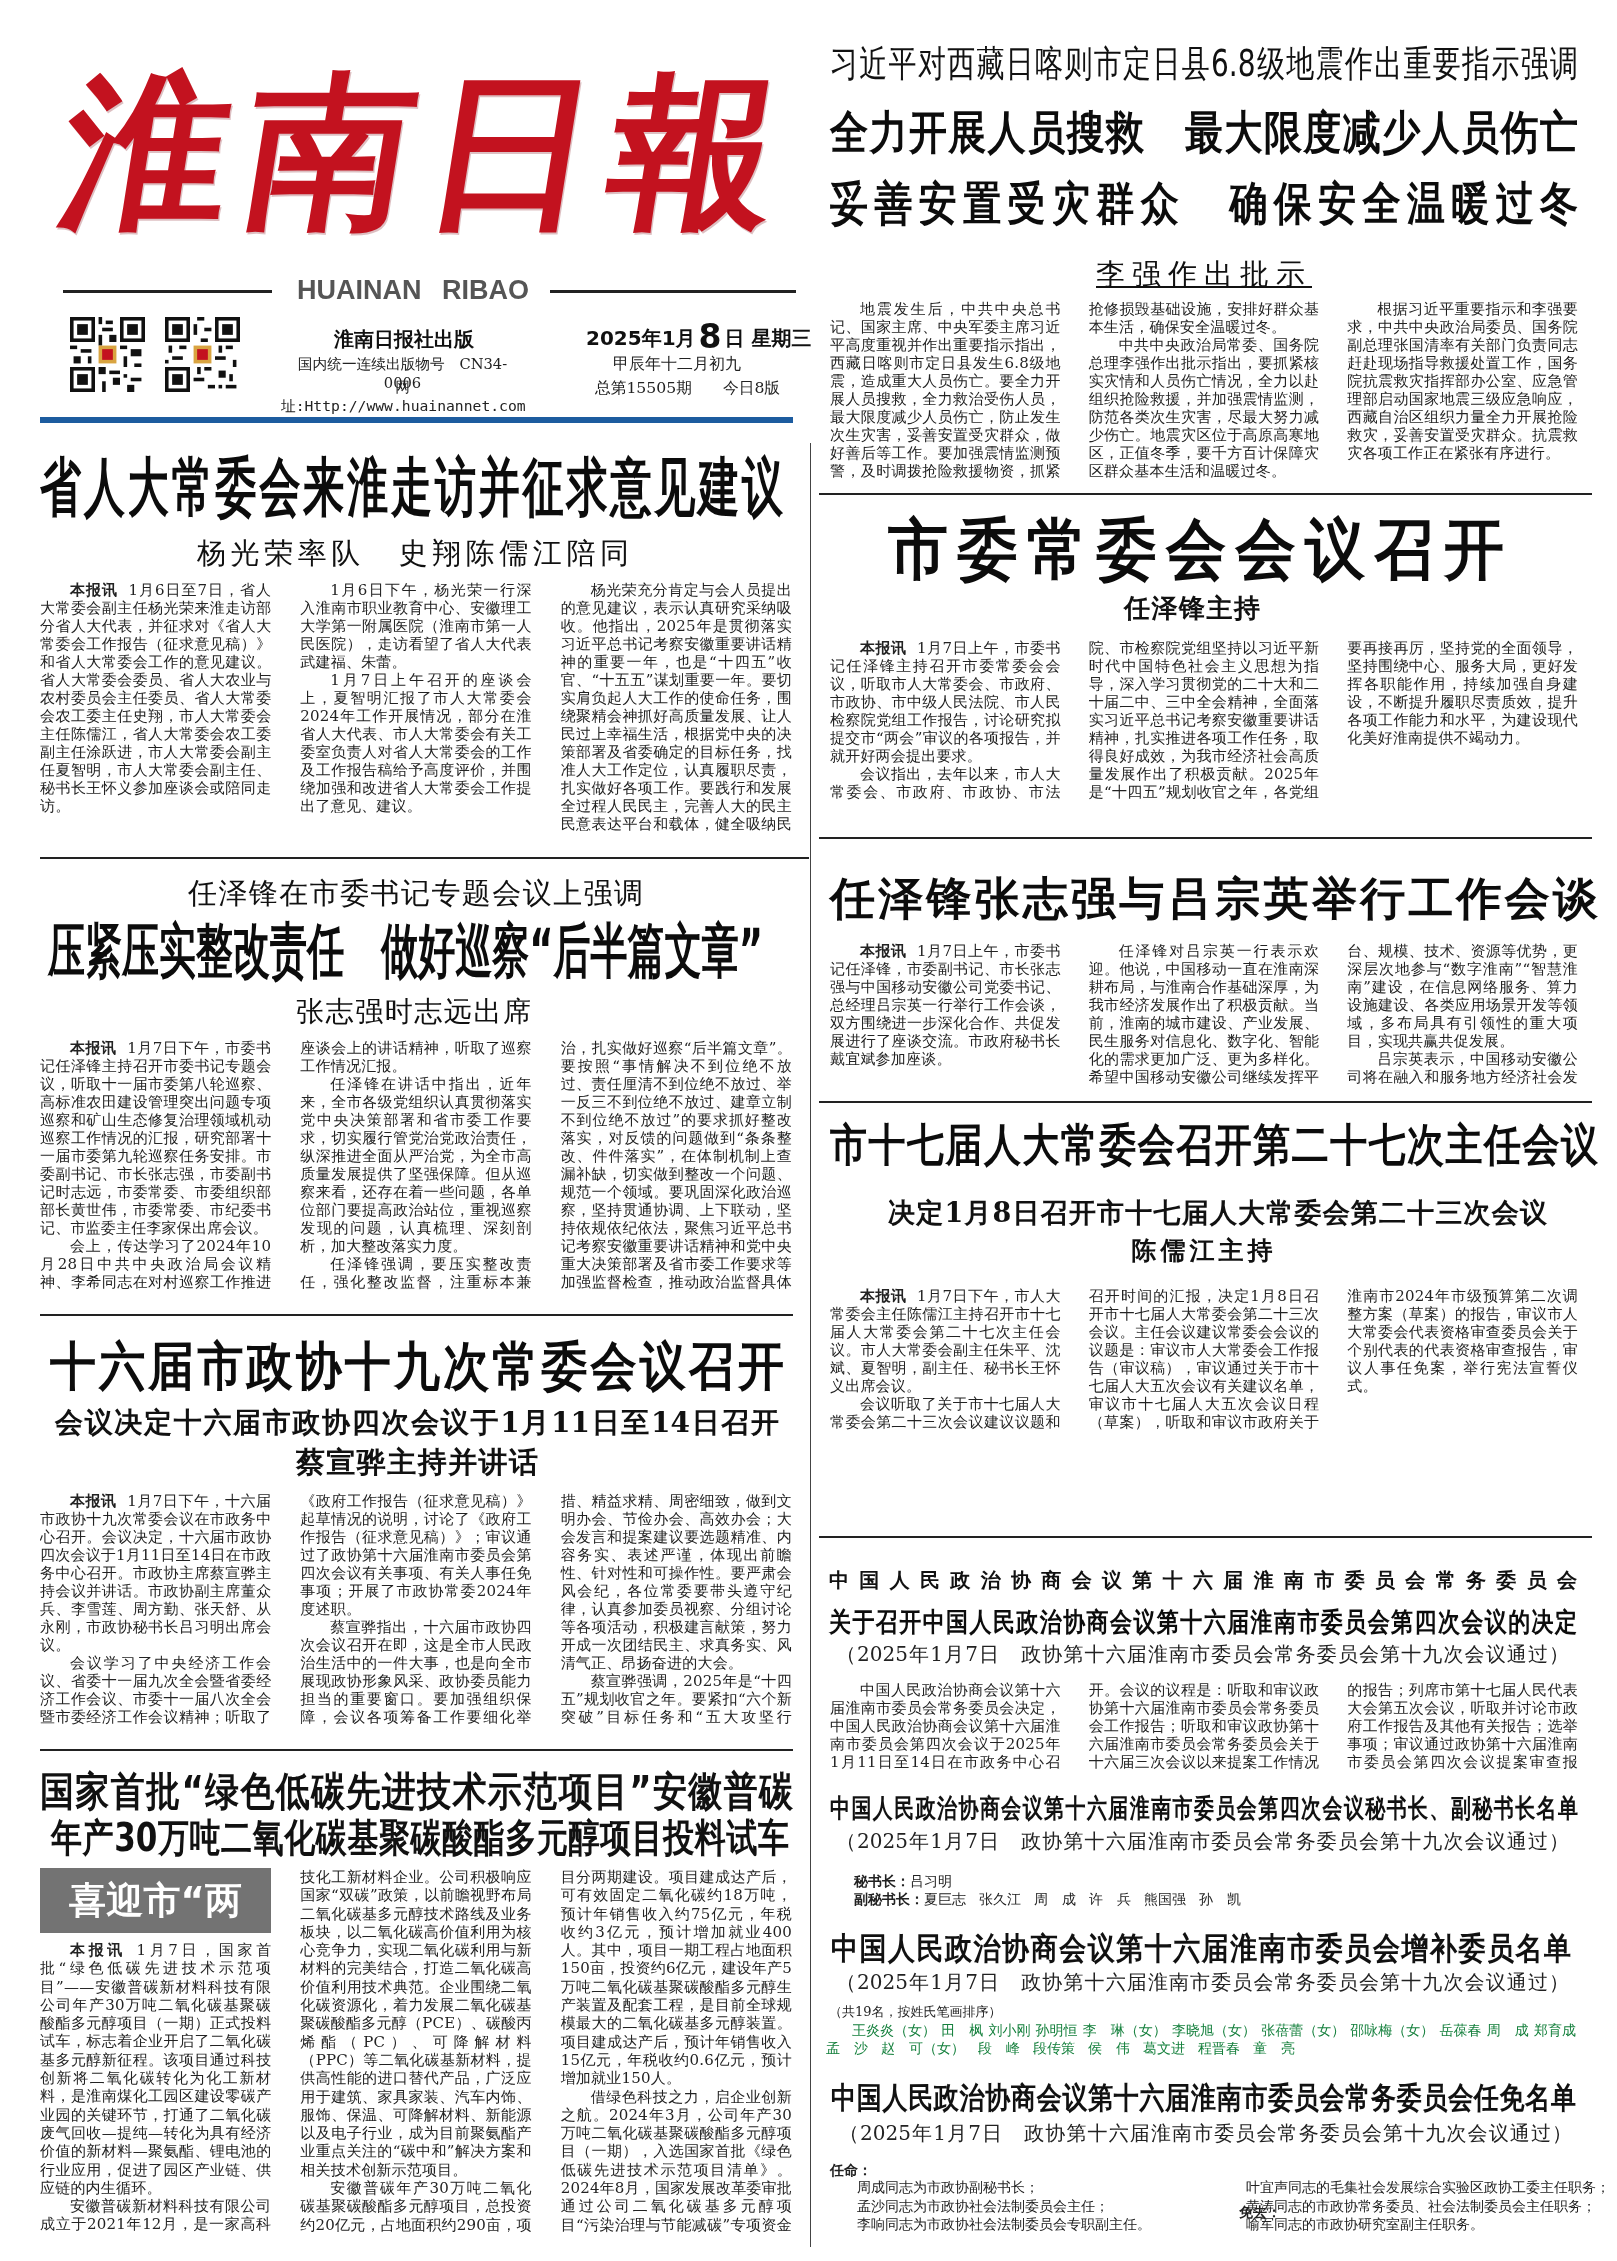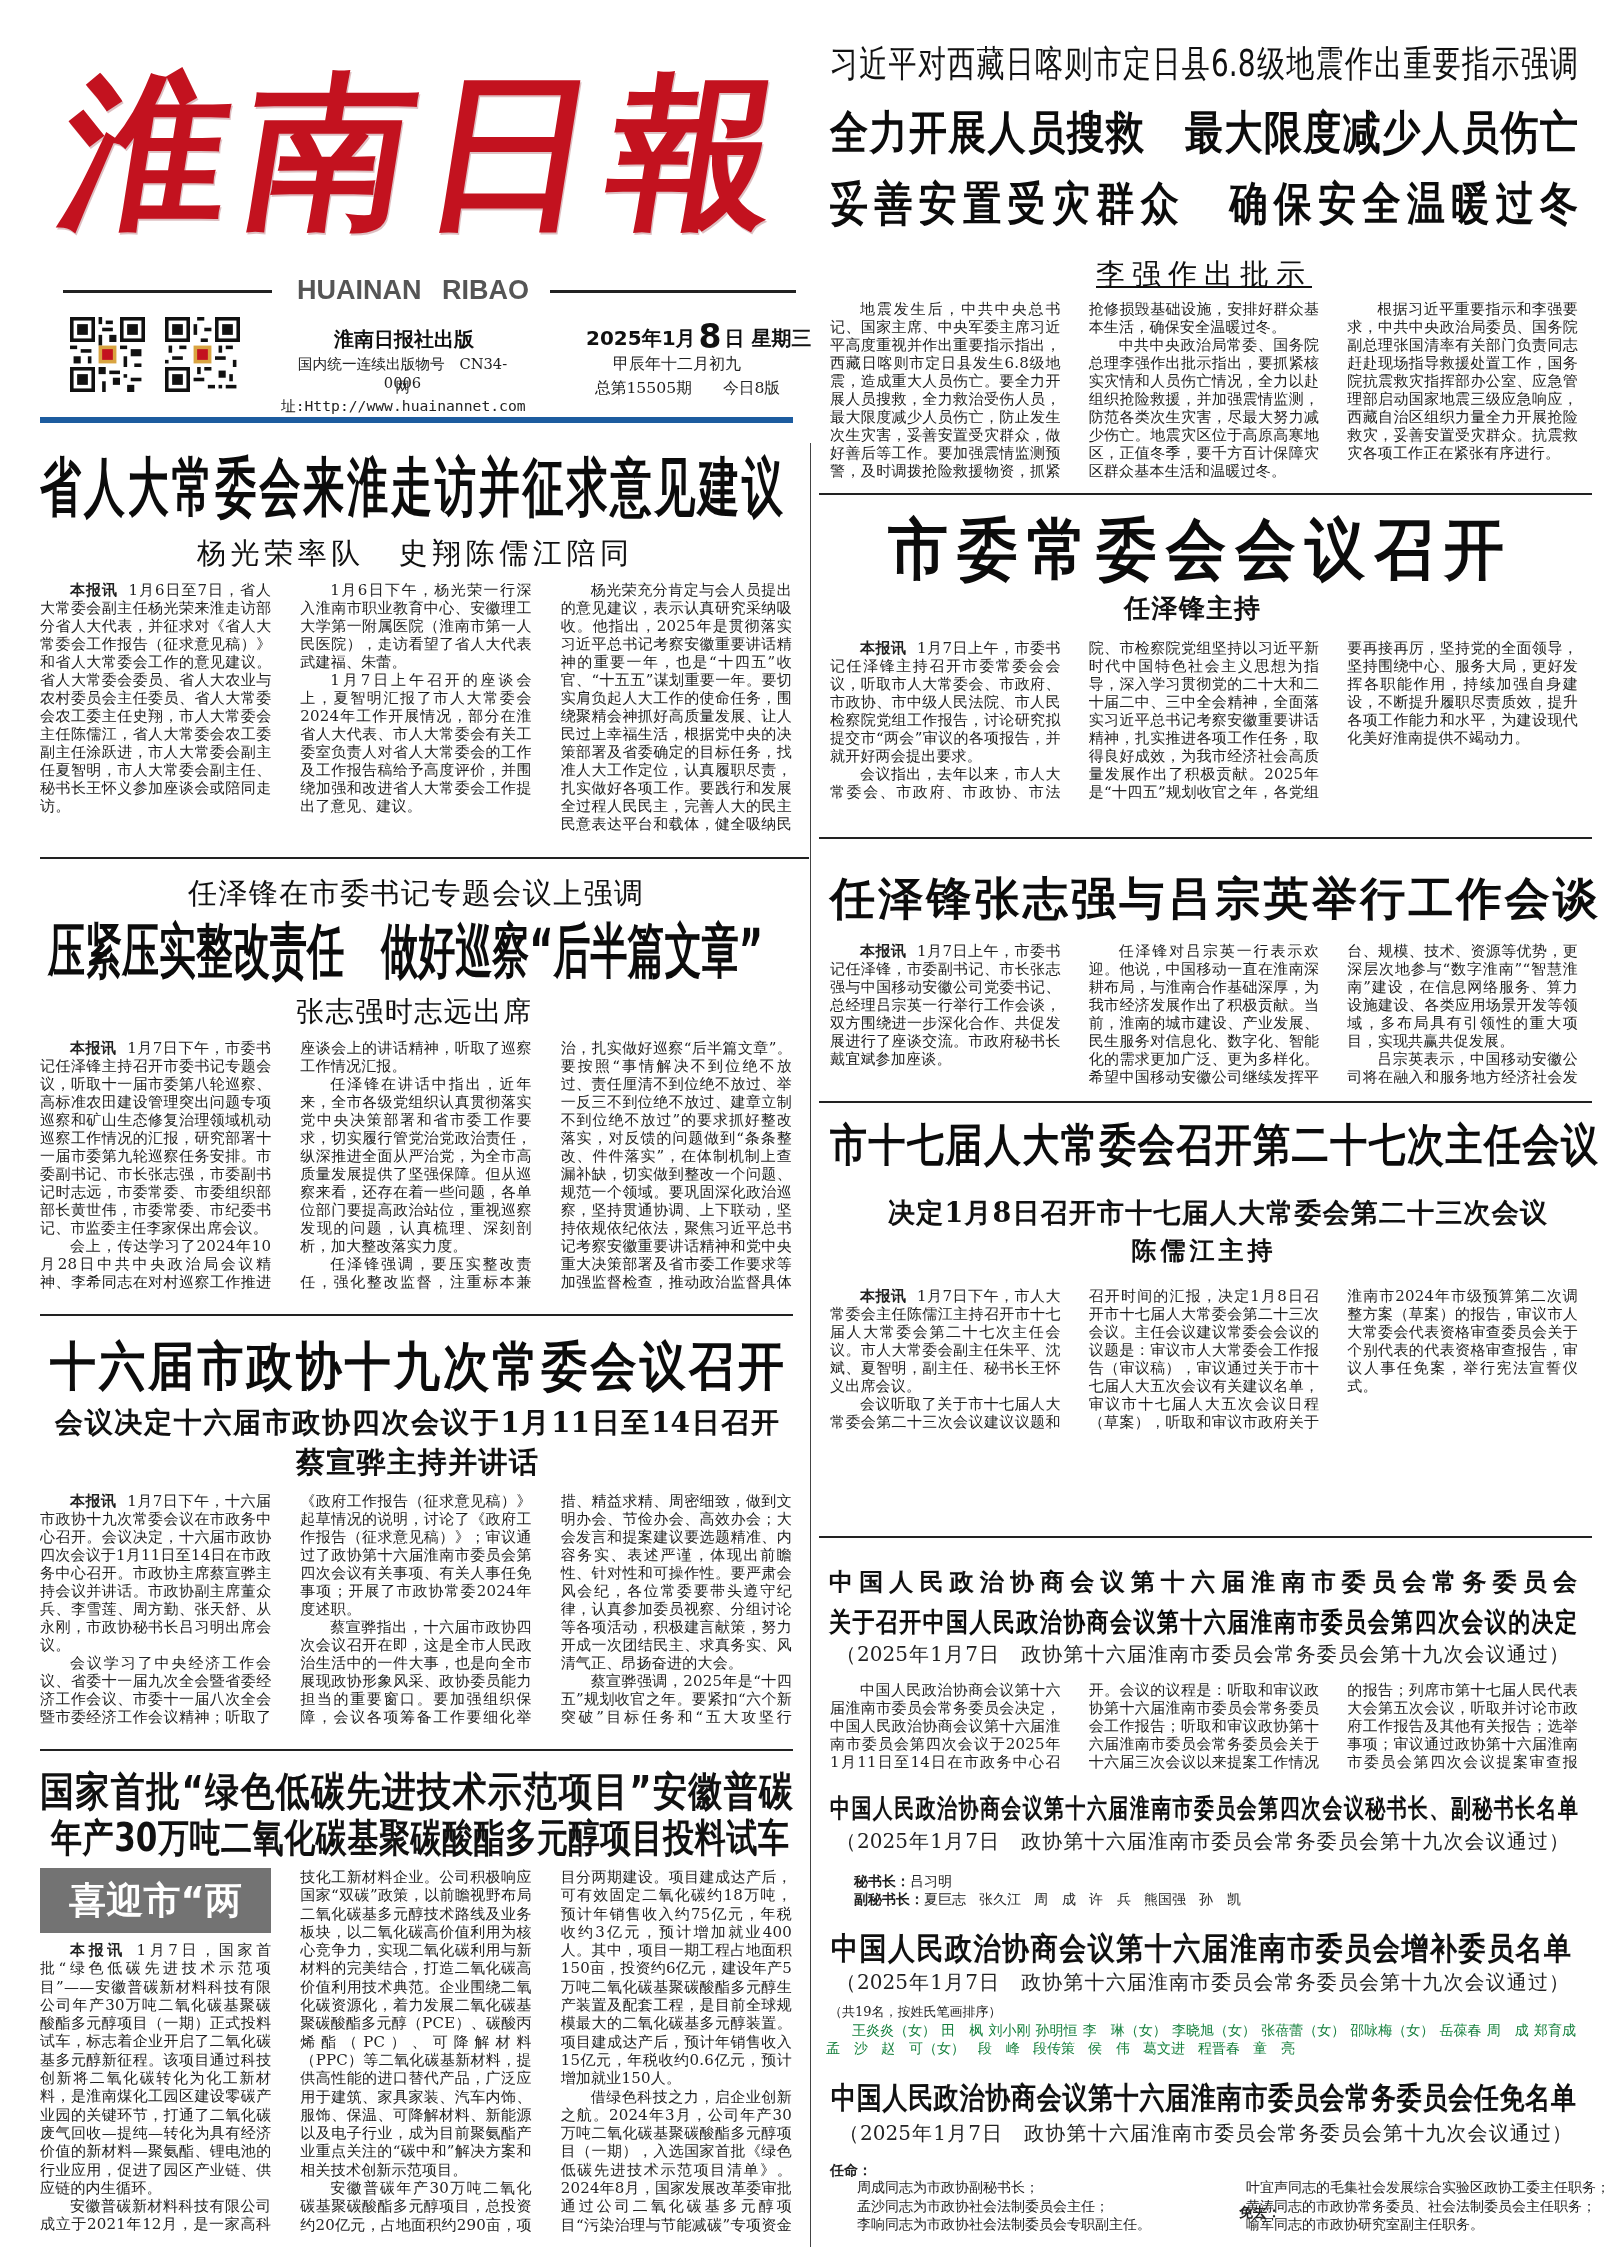--- a/index.html
+++ b/index.html
@@ -177,21 +177,21 @@
     <div class="abs hl-serif center" style="left:830px; top:1238px; width:748px; font-size:25px; letter-spacing:4px;">陈儒江主持</div>
     <div class="abs body" style="left:830px; top:1287px; width:748px; height:242px;">
       <p><span class="lead">本报讯</span><span>1月7日下午，市人大常委会主任陈儒江主持召开市十七届人大常委会第二十七次主任会议。市人大常委会副主任朱平、沈斌、夏智明，副主任、秘书长王怀义出席会议。</span></p>
       <p>会议听取了关于市十七届人大常委会第二十三次会议建议议题和召开时间的汇报，决定1月8日召开市十七届人大常委会第二十三次会议。主任会议建议常委会会议的议题是：审议市人大常委会工作报告（审议稿），审议通过关于市十七届人大五次会议有关建议名单，审议市十七届人大五次会议日程（草案），听取和审议市政府关于淮南市2024年市级预算第二次调整方案（草案）的报告，审议市人大常委会代表资格审查委员会关于个别代表的代表资格审查报告，审议人事任免案，举行宪法宣誓仪式。</p>
 
     </div>
   </section>
   <div class="hrule" style="left:819px; top:1536px; width:773px; height:1.5px;"></div>
 
   <section>
-    <div class="abs hl-serif just" style="left:829px; top:1570px; width:748px; font-size:24px;">中国人民政治协商会议第十六届淮南市委员会常务委员会</div>
+    <div class="abs hl-serif just" style="left:829px; top:1570px; width:748px; font-size:20px;">中国人民政治协商会议第十六届淮南市委员会常务委员会</div>
     <div class="abs hl just" style="left:829px; top:1609px; width:748px; font-size:22px; transform:scaleY(1.2);">关于召开中国人民政治协商会议第十六届淮南市委员会第四次会议的决定</div>
     <div class="abs note just" style="left:836px; top:1644px; width:733px;">（2025年1月7日　政协第十六届淮南市委员会常务委员会第十九次会议通过）</div>
     <div class="abs body" style="left:830px; top:1681px; width:748px; height:94px; line-height:18px;">
       <p>中国人民政治协商会议第十六届淮南市委员会常务委员会决定，中国人民政治协商会议第十六届淮南市委员会第四次会议于2025年1月11日至14日在市政务中心召开。会议的议程是：听取和审议政协第十六届淮南市委员会常务委员会工作报告；听取和审议政协第十六届淮南市委员会常务委员会关于十六届三次会议以来提案工作情况的报告；列席市第十七届人民代表大会第五次会议，听取并讨论市政府工作报告及其他有关报告；选举事项；审议通过政协第十六届淮南市委员会第四次会议提案审查报告；审议通过政协第十六届淮南市委员会第四次会议决议。</p>
     </div>
   </section>
 
   <section>
     <div class="abs hl-serif just" style="left:830px; top:1795px; width:748px; font-size:20px; transform:scaleY(1.3);">中国人民政治协商会议第十六届淮南市委员会第四次会议秘书长、副秘书长名单</div>
     <div class="abs note just" style="left:836px; top:1831px; width:733px;">（2025年1月7日　政协第十六届淮南市委员会常务委员会第十九次会议通过）</div>

